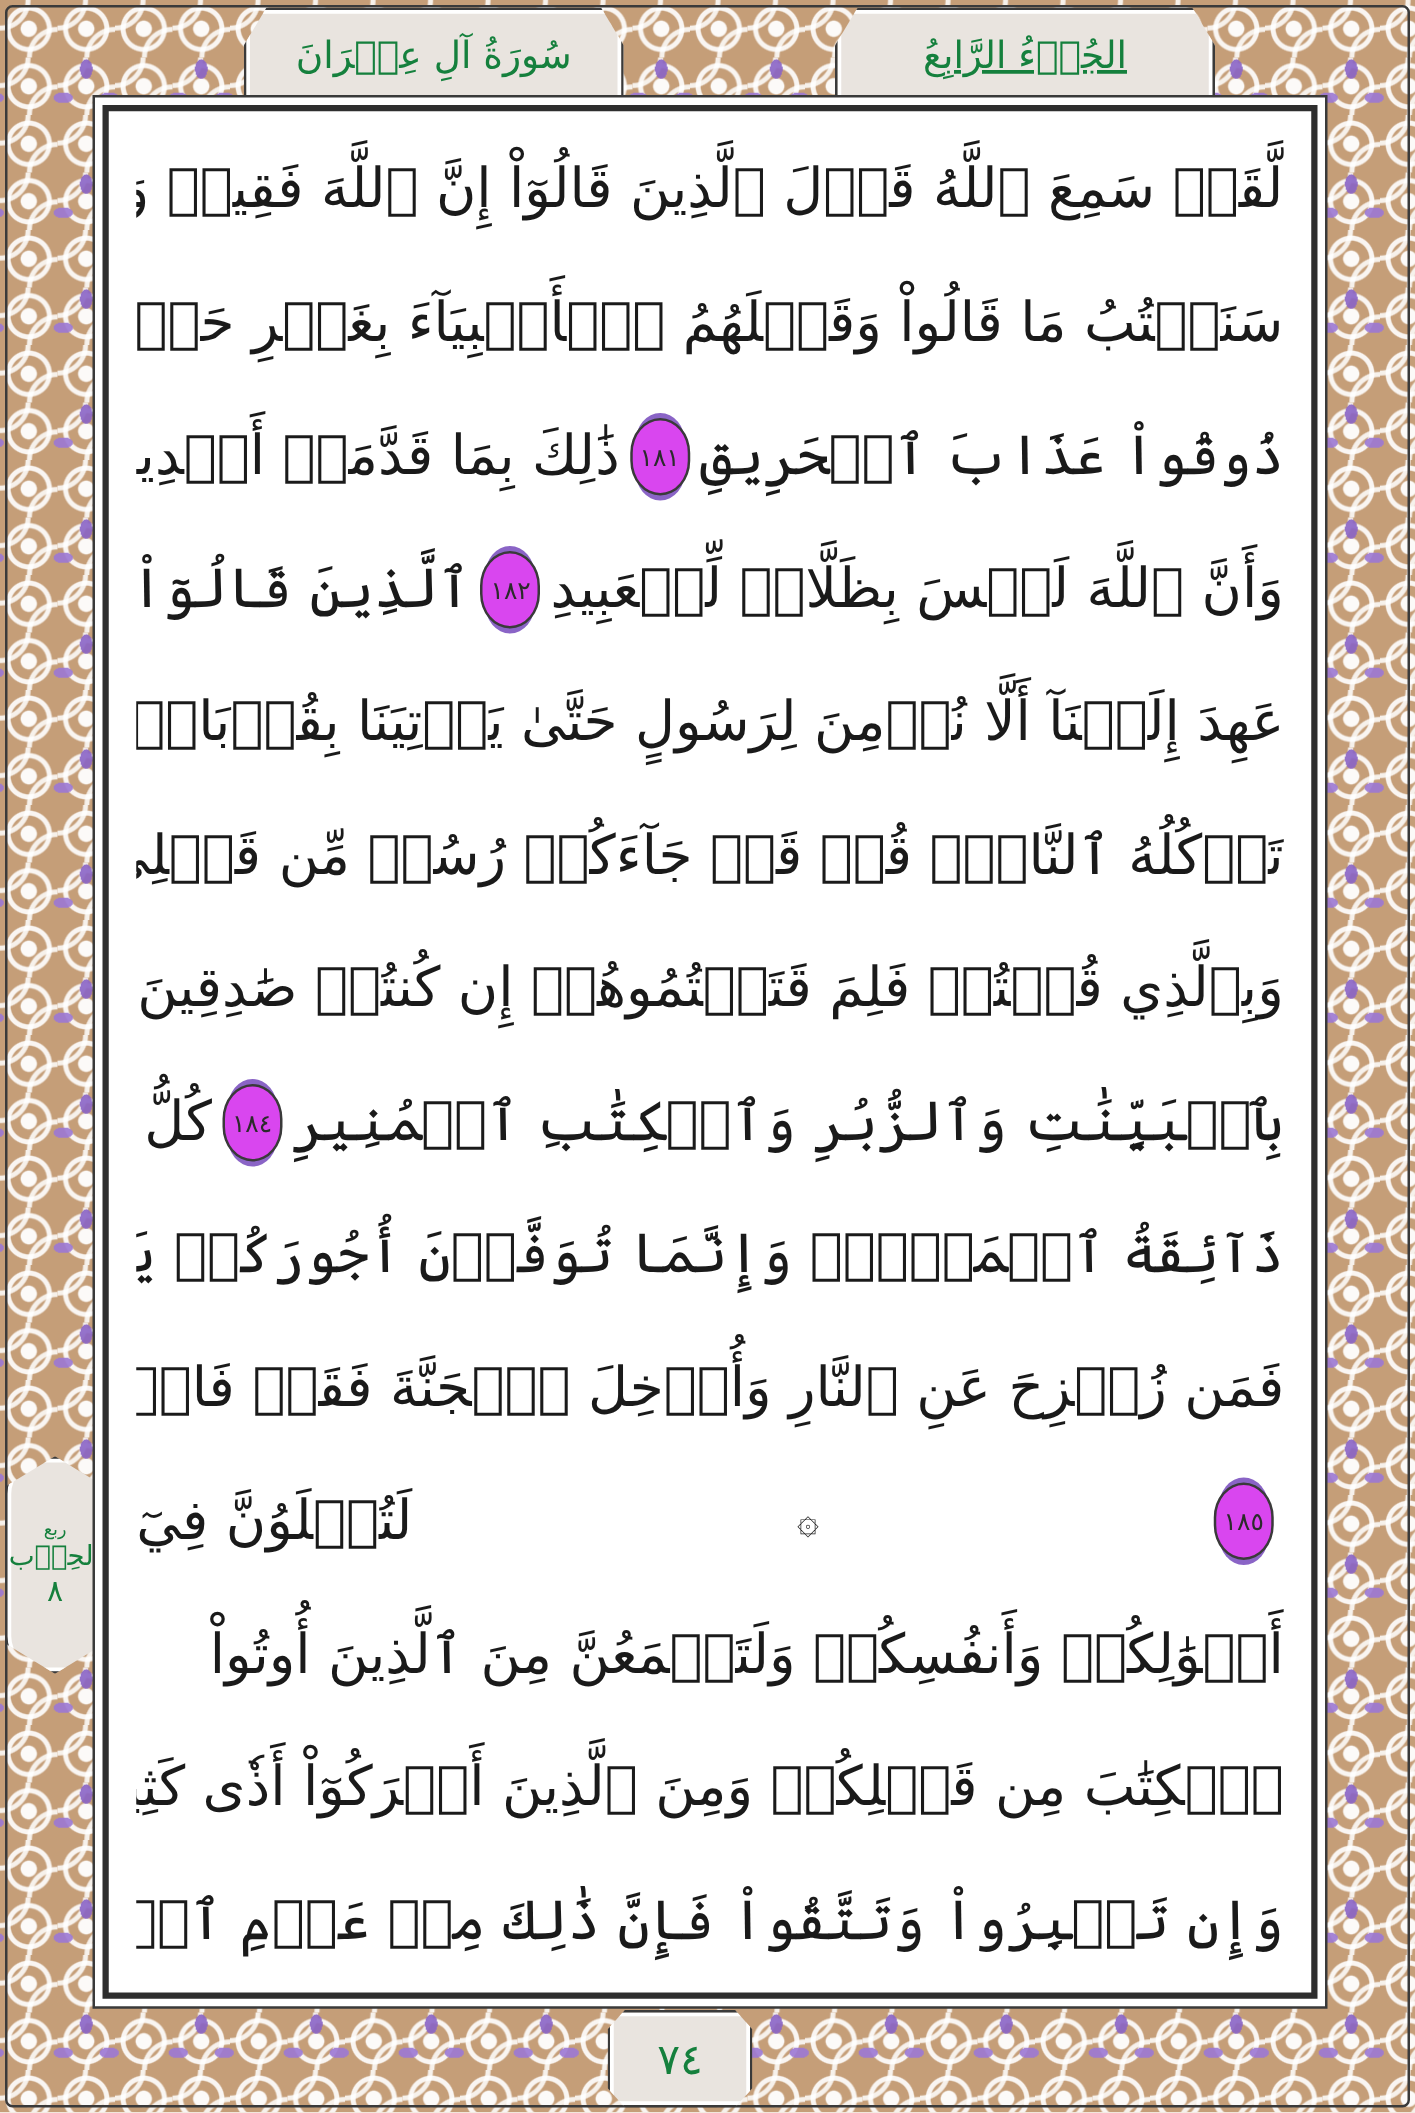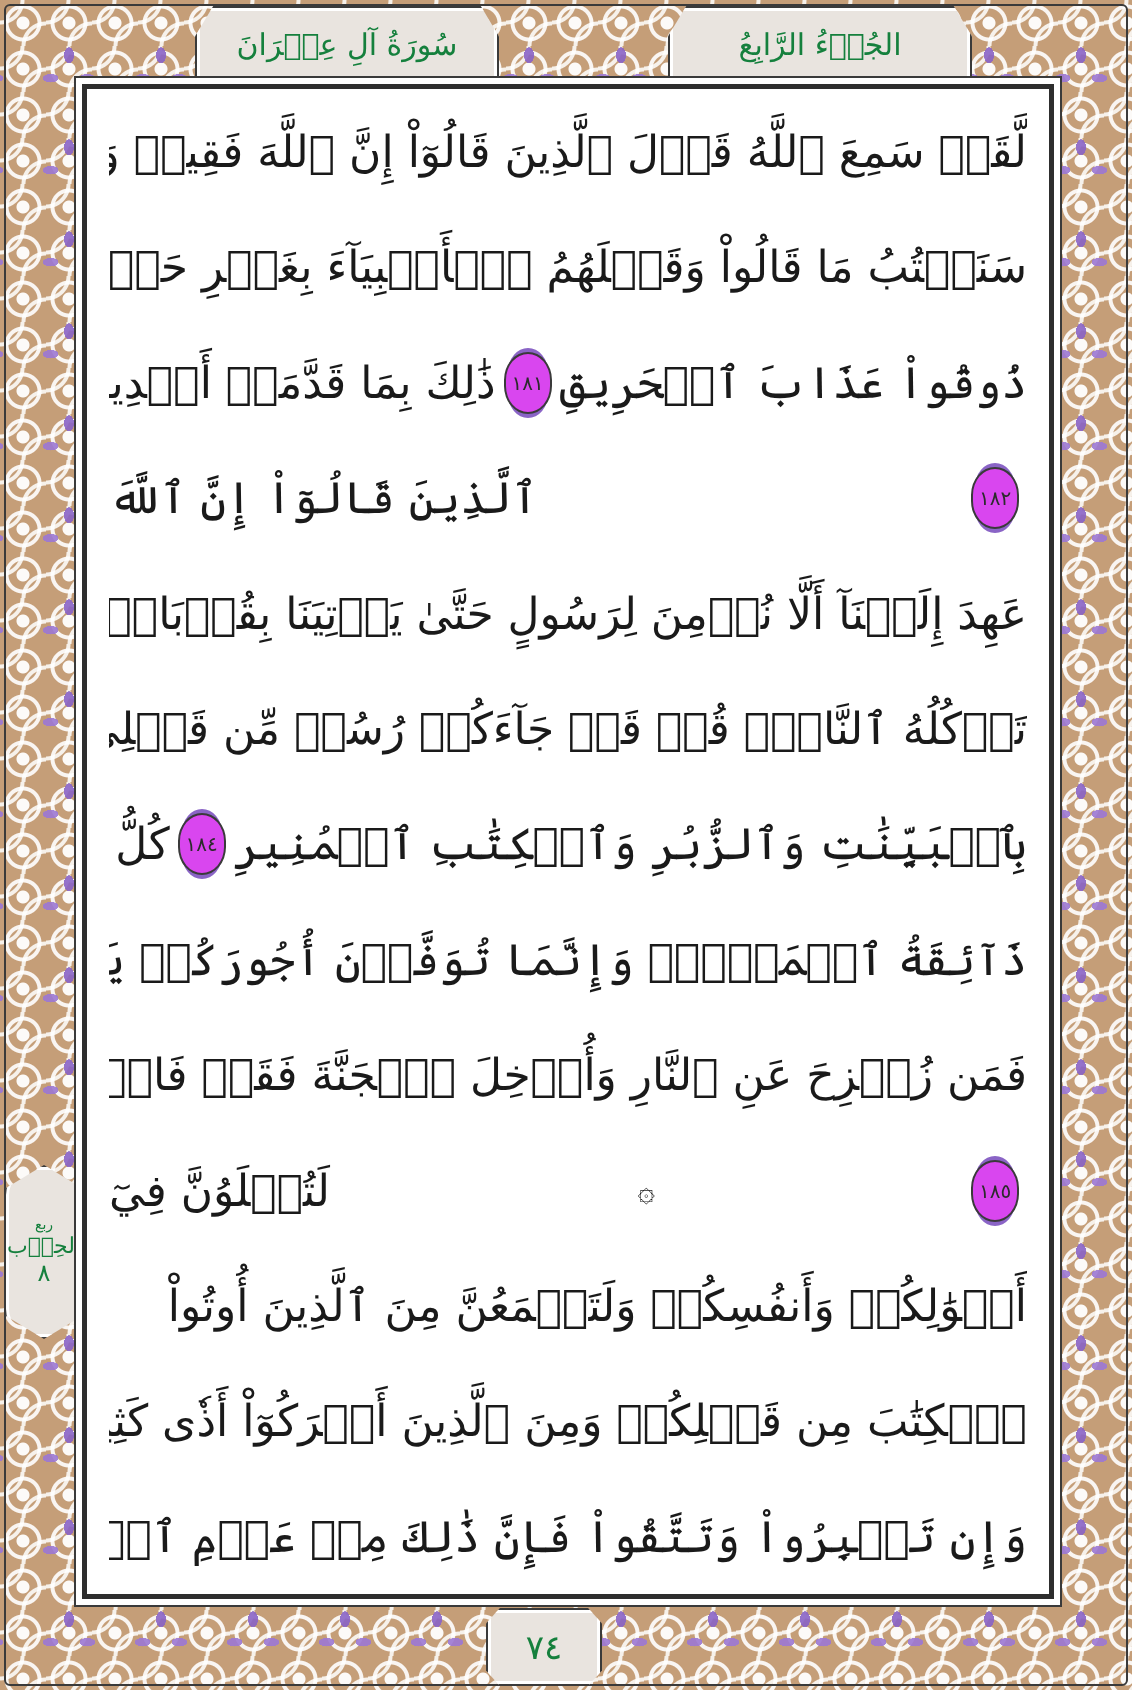--- a/index.html
+++ b/index.html
@@ -47,21 +47,21 @@
     color: #15803d;
     font-family: "DejaVu Serif", serif;
     direction: rtl;
   }
   .cartouche.header {
     top: 6px; height: 72px;
     clip-path: polygon(6% 0, 94% 0, 100% 40%, 100% 100%, 0 100%, 0 40%);
     font-size: 30px;
   }
   .header-surah { left: 195px; width: 300px; }
-  .header-juz { left: 668px; width: 300px; }
+  .header-juz { left: 668px; width: 300px; text-decoration: underline; }
   .cartouche.page-number {
     left: 486px; top: 1608px; width: 112px; height: 74px;
     clip-path: polygon(12% 0, 88% 0, 100% 20%, 100% 80%, 88% 100%, 12% 100%, 0 80%, 0 20%);
     font-size: 34px;
     border-radius: 10px;
   }
   .cartouche.hizb {
     left: 4px; top: 1165px; width: 76px; height: 170px;
     border-radius: 30px;
     clip-path: polygon(50% 0, 100% 14%, 100% 86%, 50% 100%, 0 86%, 0 14%);
@@ -145,28 +145,32 @@
       </div>
       <div class="ayah-line">
         <span class="seg">سَنَكۡتُبُ مَا قَالُواْ وَقَتۡلَهُمُ ٱلۡأَنۢبِيَآءَ بِغَيۡرِ حَقّٖ وَنَقُولُ</span>
       </div>
       <div class="ayah-line">
         <span class="seg">ذُوقُواْ عَذَابَ ٱلۡحَرِيقِ</span>
         <span class="ayah-marker">١٨١</span>
         <span class="seg">ذَٰلِكَ بِمَا قَدَّمَتۡ أَيۡدِيكُمۡ</span>
       </div>
       <div class="ayah-line">
+        <span class="seg">وَأَنَّ ٱللَّهَ لَيۡسَ بِظَلَّامٖ لِّلۡعَبِيدِ</span>
         <span class="ayah-marker">١٨٢</span>
         <span class="seg">ٱلَّذِينَ قَالُوٓاْ إِنَّ ٱللَّهَ</span>
       </div>
       <div class="ayah-line">
         <span class="seg">عَهِدَ إِلَيۡنَآ أَلَّا نُؤۡمِنَ لِرَسُولٍ حَتَّىٰ يَأۡتِيَنَا بِقُرۡبَانٖ</span>
       </div>
       <div class="ayah-line">
         <span class="seg">تَأۡكُلُهُ ٱلنَّارُۗ قُلۡ قَدۡ جَآءَكُمۡ رُسُلٞ مِّن قَبۡلِي بِٱلۡبَيِّنَٰتِ</span>
+      </div>
+      <div class="ayah-line">
+        <span class="seg">وَبِٱلَّذِي قُلۡتُمۡ فَلِمَ قَتَلۡتُمُوهُمۡ إِن كُنتُمۡ صَٰدِقِينَ</span>
       </div>
       <div class="ayah-line">
         <span class="seg">بِٱلۡبَيِّنَٰتِ وَٱلزُّبُرِ وَٱلۡكِتَٰبِ ٱلۡمُنِيرِ</span>
         <span class="ayah-marker">١٨٤</span>
         <span class="seg">كُلُّ نَفۡسٖ</span>
       </div>
       <div class="ayah-line">
         <span class="seg">ذَآئِقَةُ ٱلۡمَوۡتِۗ وَإِنَّمَا تُوَفَّوۡنَ أُجُورَكُمۡ يَوۡمَ ٱلۡقِيَٰمَةِۖ</span>
       </div>
       <div class="ayah-line">

